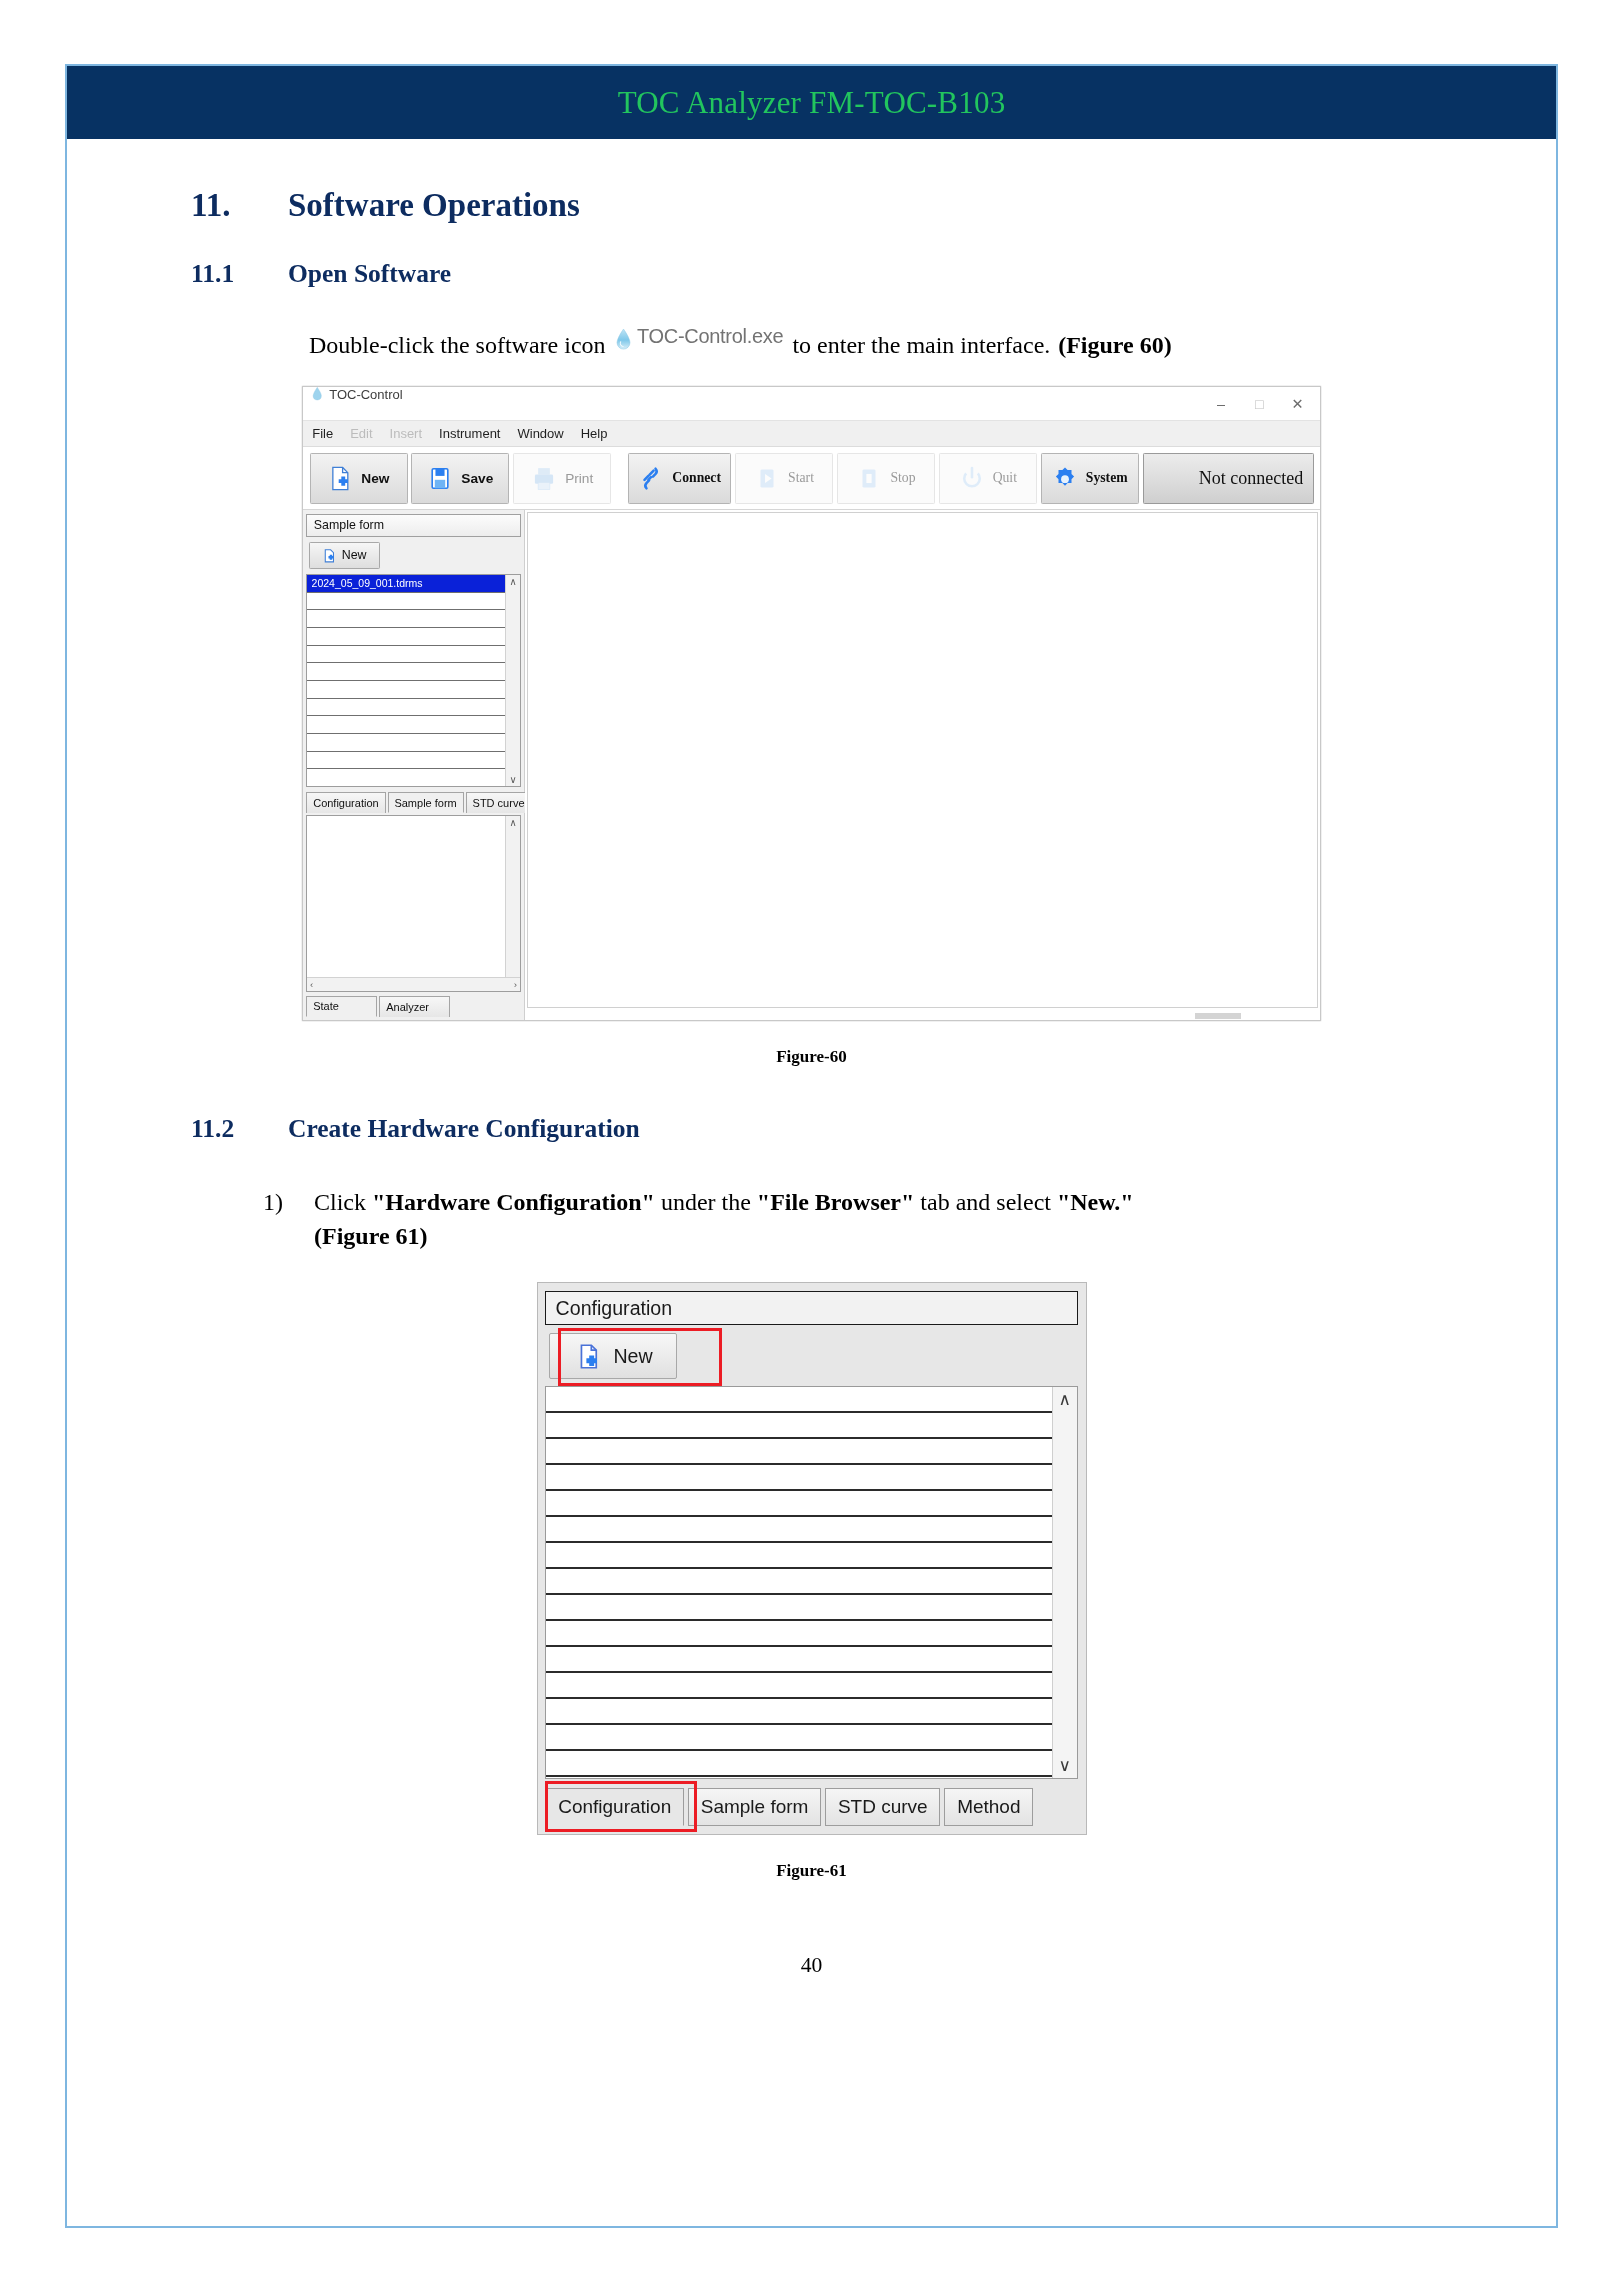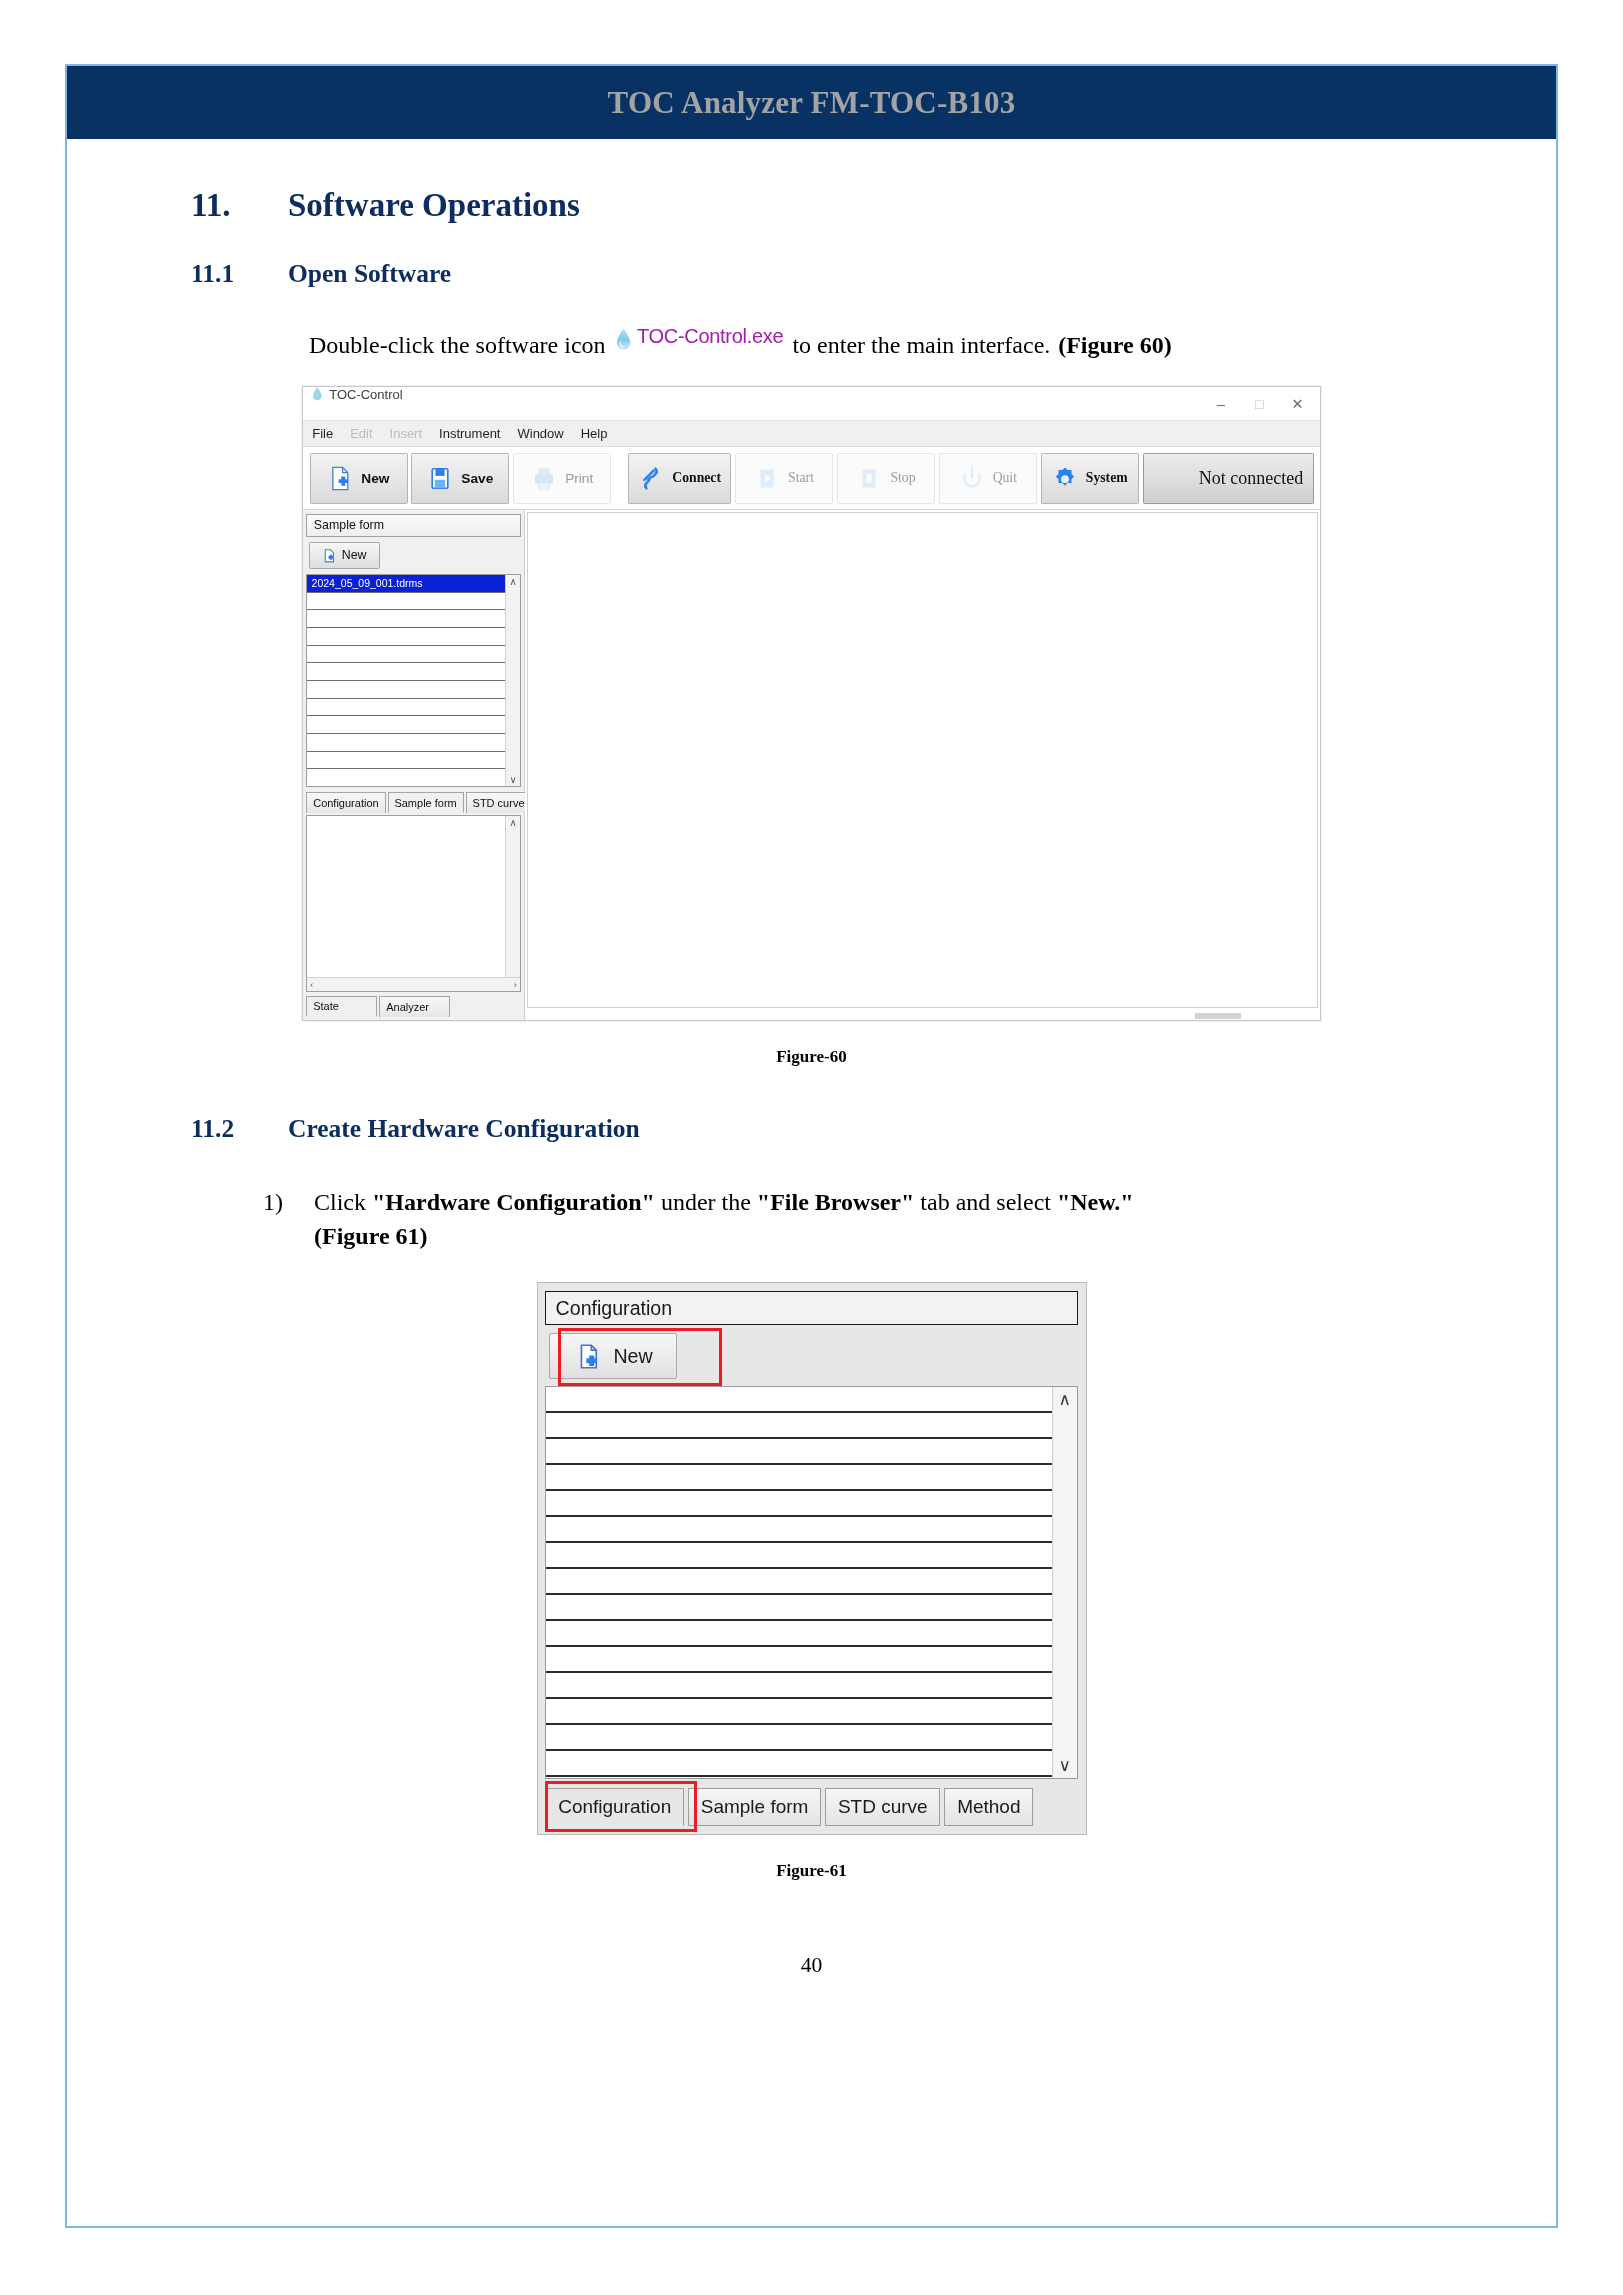--- a/index.html
+++ b/index.html
@@ -30,23 +30,23 @@
     left: 67px;
     top: 66px;
     width: 1489px;
     height: 73px;
     background: #073263;
     display: flex;
     align-items: center;
     justify-content: center;
   }
   .doc-header-title {
-    color: #a3a3a3;
+    color: #22c55e;
     font-size: 31px;
-    font-weight: bold;
+    font-weight: normal;
     font-family: "Liberation Serif", serif;
     letter-spacing: 0.2px;
   }
 
   
   .content {
     position: absolute;
     left: 67px;
     top: 139px;
     width: 1489px;
@@ -88,21 +88,21 @@
   .exe-chip {
     display: inline-flex;
     align-items: center;
     gap: 5.2px;
     margin: 0 9.2px;
     transform: translateY(-2.6px);
   }
   .exe-chip .label {
     font-family: "Liberation Sans", sans-serif;
     font-size: 20px;
-    color: #a21caf;
+    color: #737373;
     letter-spacing: -0.3px;
   }
 
   .numlist {
     margin: 43px 0 0 196px;
     display: flex;
     font-size: 24px;
     color: #000000;
     line-height: 1.4;
     max-width: 1171px;

